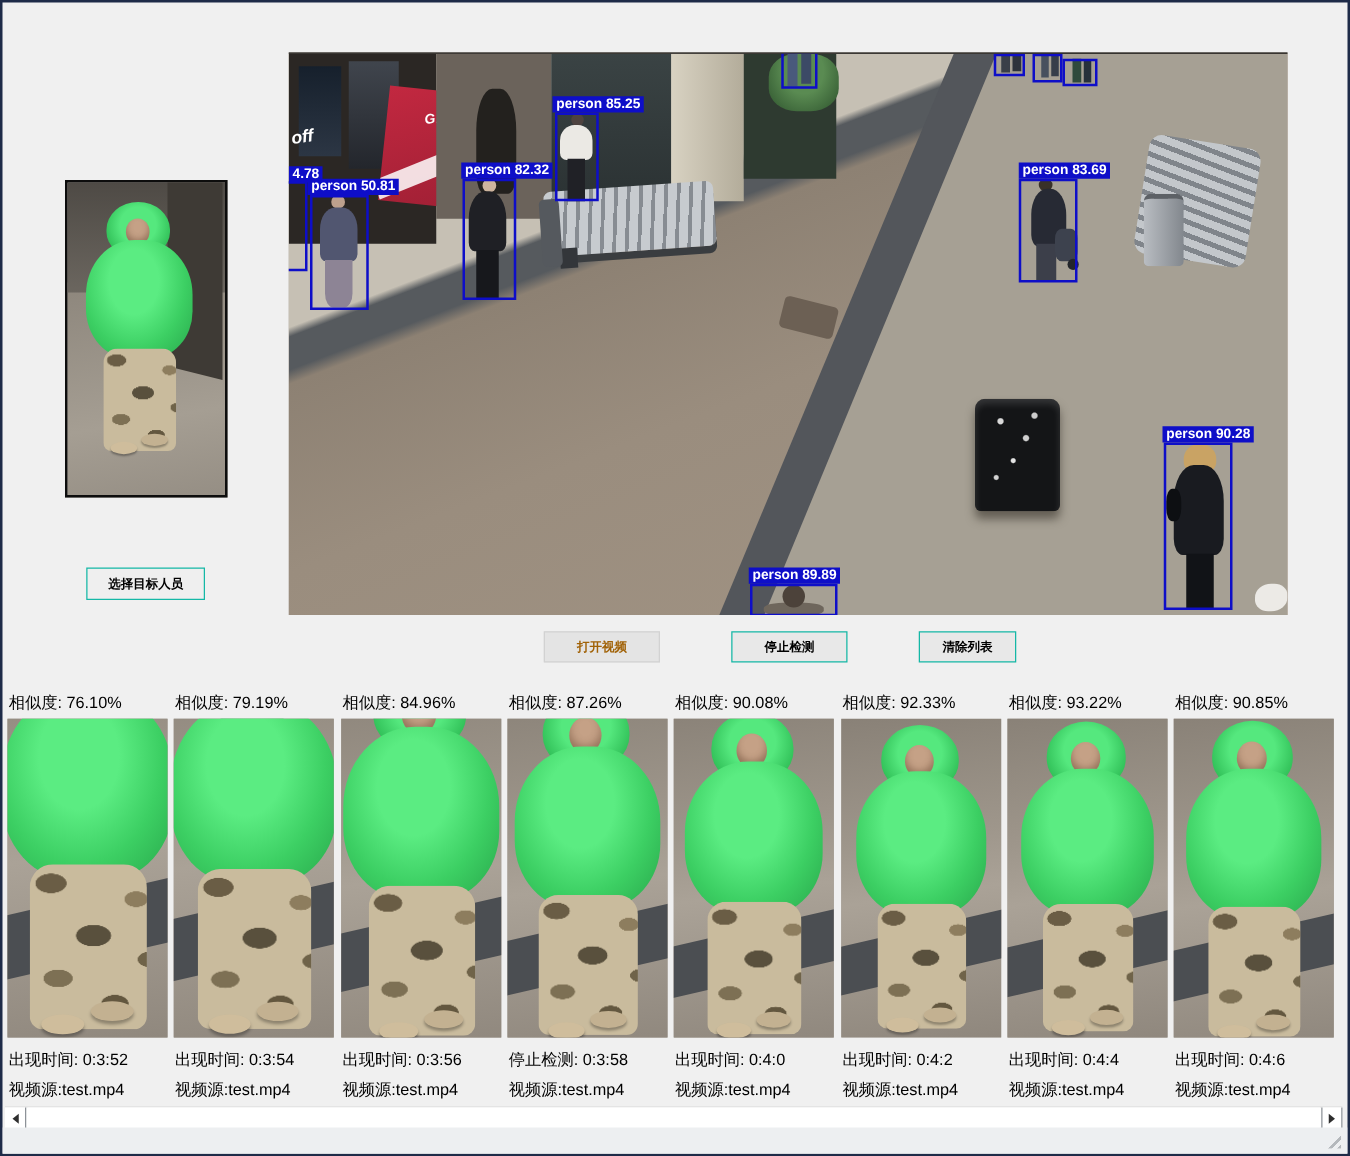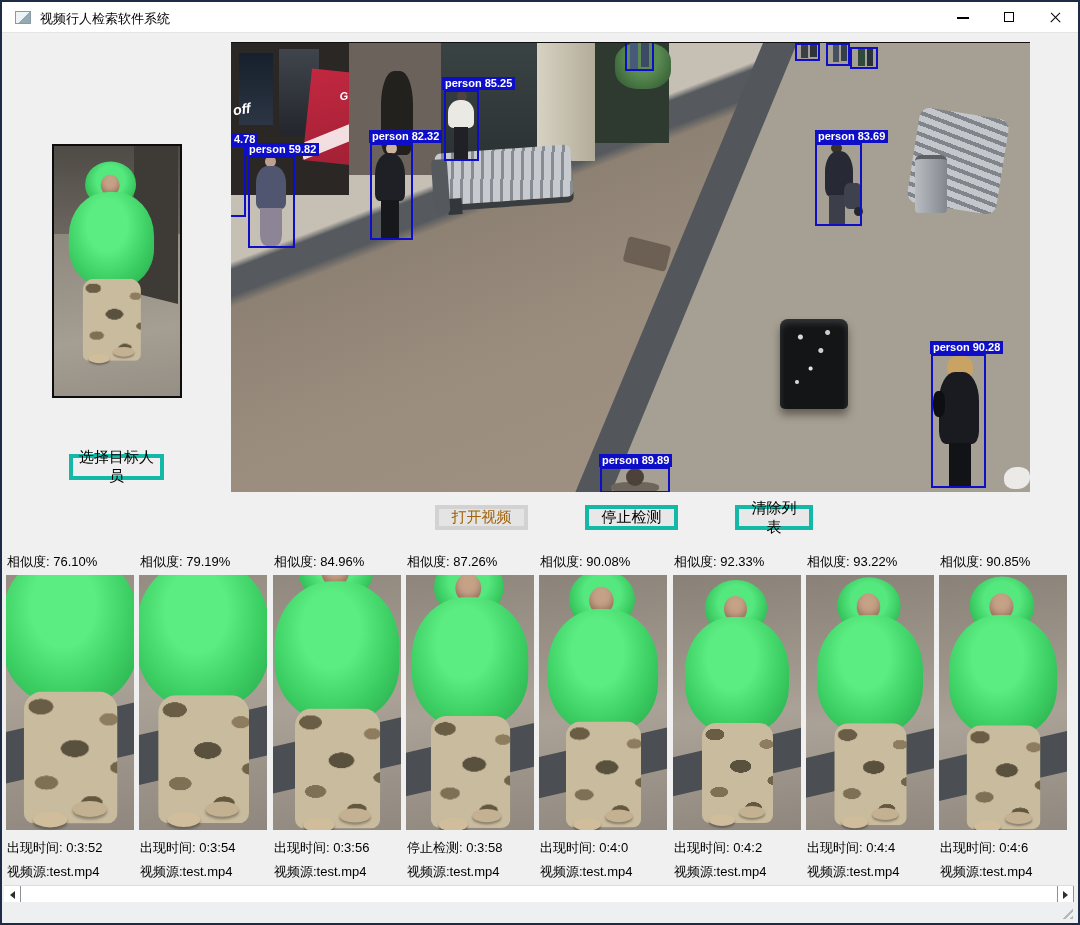--- a/index.html
+++ b/index.html
@@ -47,21 +47,21 @@
   
   .v0{transform:translateY(-34px) scale(1.32);}
   .v1{transform:translateY(-30px) scale(1.28);}
   .v2{transform:translateY(-16px) scale(1.20);}
   .v3{transform:translateY(-8px) scale(1.12);}
   .v4{transform:translateY(-2px) scale(1.06);}
   .v5{transform:scale(1.0);}
   .v6{transform:scale(1.02);}
   .v7{transform:translateY(2px) scale(1.04);}
   
-  .btn{position:absolute;font-size:15px;color:#000;background:#e8e8e8;border:4px solid #14b8a6;display:flex;align-items:center;justify-content:center;cursor:pointer;font-family:inherit;}
+  .btn{position:absolute;font-size:10px;color:#000;background:#e8e8e8;border:1px solid #14b8a6;display:flex;align-items:center;justify-content:center;cursor:pointer;font-family:inherit;font-weight:bold;}
   .btn:disabled,.btn.disabled{color:#a16207;background:#e4e4e4;border-color:#d2d2d2;cursor:default;}
   .select-btn{left:67px;top:452px;width:95px;height:26px;background:#efefef;}
   .tb-open{left:433px;top:503px;width:93px;height:25px;}
   .tb-stop{left:583px;top:503px;width:93px;height:25px;text-align:center;}
   .tb-clear{left:733px;top:503px;width:78px;height:25px;}
   
   .video{position:absolute;left:229px;top:40px;width:799px;height:450px;background:#998d7e;overflow:hidden;border-top:1px solid #111;}
   .scene,.det-layer{position:absolute;left:0;top:0;width:100%;height:100%;}
   .ground{position:absolute;left:0;top:0;width:100%;height:100%;background:linear-gradient(159deg,#c6c0b4 0%,#c6c0b4 29%,#565a5e 30%,#565a5e 33.5%,#8d8173 35%,#9a8d7e 55%,#a29484 100%);}
   .pave-r{position:absolute;left:0;top:0;width:100%;height:100%;background:#a6a094;clip-path:polygon(566px 0px,799px 0px,799px 450px,380px 450px);}
@@ -115,35 +115,20 @@
   .tri-r{width:0;height:0;border-top:4px solid transparent;border-bottom:4px solid transparent;border-left:5px solid #2e2e2e;}
   .sb-thumb{position:absolute;left:18px;right:18px;top:0;height:17px;background:#fff;cursor:pointer;}
   .statusbar{position:absolute;left:0;top:900px;width:100%;height:21px;background:#edeff1;}
   .grip{position:absolute;right:5px;bottom:4px;width:11px;height:11px;background:repeating-linear-gradient(135deg,transparent 0 3px,#b4b8bc 3px 5px);clip-path:polygon(100% 0,100% 100%,0 100%);}
 </style>
 </head>
 <body>
 
 <div class="window">
 
-  <div class="titlebar">
-    <span class="app-icon"></span>
-    <span class="win-title">视频行人检索软件系统</span>
-    <div class="caption">
-      <div class="cap-btn">
-          <span class="g-min"></span>
-        </div>
-      <div class="cap-btn">
-          <span class="g-max"></span>
-        </div>
-      <div class="cap-btn">
-          <span class="g-close"></span>
-        </div>
-    </div>
-  </div>
 
   <div class="target-thumb">
     <div class="t-ground"></div>
     <div class="t-dark"></div>
     <div class="t-col"></div>
     <div class="tgt-wrap">
       <div class="fig">
         <i class="hood"></i>
           <i class="face"></i>
           <i class="torso"></i>
@@ -232,21 +217,21 @@
       </div>
       <div class="person" style="left:624px;top:4px;width:20px;height:20px">
         <i style="left:3px;top:0;width:7px;height:19px;background:#2f4a3c"></i>
         <i style="left:12px;top:1px;width:6px;height:18px;background:#27313b"></i>
       </div>
     </div>
     <div class="det-layer" id="det-layer">
         <div class="det-box" style="left: -30px; top: 102px; width: 45px; height: 72px;"></div>
         <div class="det-tag" style="left: 0px; top: 90px;">4.78</div>
         <div class="det-box" style="left: 17px; top: 113px; width: 47px; height: 92px;"></div>
-        <div class="det-tag" style="left: 15px; top: 100px;">person 59.82</div>
+        <div class="det-tag" style="left: 15px; top: 100px;">person 50.81</div>
         <div class="det-box" style="left: 139px; top: 100px; width: 43px; height: 97px;"></div>
         <div class="det-tag" style="left: 138px; top: 87px;">person 82.32</div>
         <div class="det-box" style="left: 213px; top: 47px; width: 35px; height: 71px;"></div>
         <div class="det-tag" style="left: 211px; top: 34px;">person 85.25</div>
         <div class="det-box" style="left: 584px; top: 100px; width: 47px; height: 83px;"></div>
         <div class="det-tag" style="left: 584px; top: 87px;">person 83.69</div>
         <div class="det-box" style="left: 700px; top: 311px; width: 55px; height: 134px;"></div>
         <div class="det-tag" style="left: 699px; top: 298px;">person 90.28</div>
         <div class="det-box" style="left: 369px; top: 424px; width: 70px; height: 26px;"></div>
         <div class="det-tag" style="left: 368px; top: 411px;">person 89.89</div>

